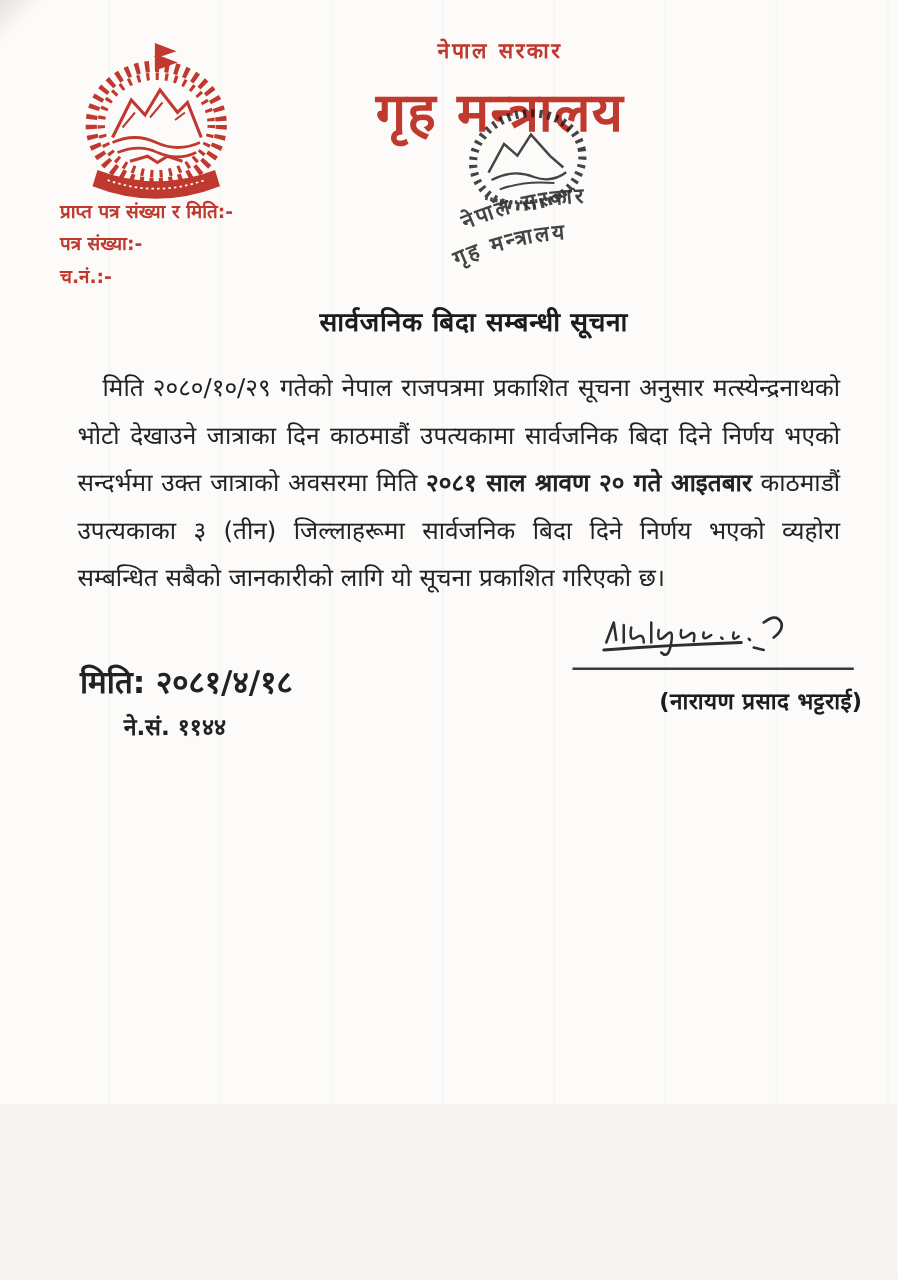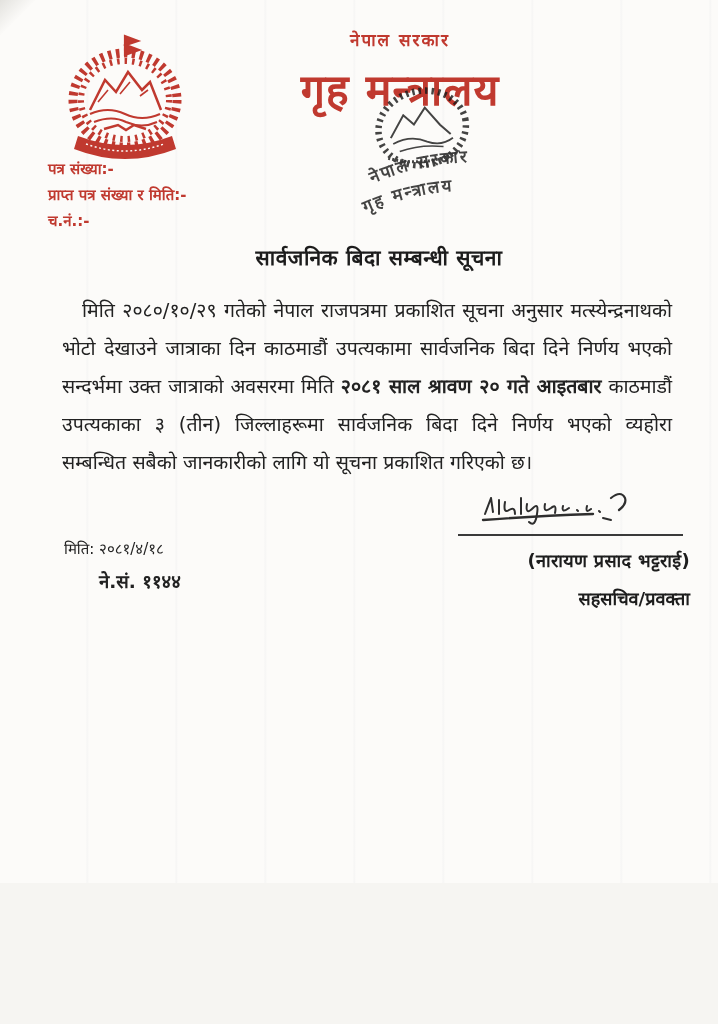--- a/index.html
+++ b/index.html
@@ -42,21 +42,21 @@
     font-size: 19.5px; line-height: 38px; color: #222;
     text-align: justify; text-indent: 20px;
   }
   .notice-body .seg-bold { font-weight: bold; }
   
   .sig-block { position: absolute; left: 450px; top: 488px; width: 240px; text-align: right; }
   .sig-scribble { display: block; margin: 0 auto; width: 190px; height: 46px; }
   .sig-rule { border: 0; border-top: 2px solid #3a3a3a; width: 225px; margin: 0 auto; }
   .sig-name { margin-top: 12px; font-size: 18px; font-weight: bold; color: #1d1d1d; letter-spacing: 0.3px; }
   .sig-title { margin-top: 14px; font-size: 18px; font-weight: bold; color: #1d1d1d; }
-  .date-block { position: absolute; left: 64px; top: 527px; font-size: 15px; font-weight: 400; color: #222; margin-top: 11px; }
+  .date-block { position: absolute; left: 64px; top: 527px; font-size: 25px; font-weight: 700; color: #222; }
   .ns-block   { position: absolute; left: 64px; top: 568px; font-size: 18.5px; font-weight: 600; color: #222; margin-left: 35px; }
 </style>
 </head>
 <body>
 
 <div class="page">
 
   <svg class="emblem-red" viewBox="0 0 130 130" aria-hidden="true">
     <g stroke="#c0392f" fill="none">
 
@@ -98,40 +98,39 @@
 
       <path d="M52,72 Q88,84 124,70" stroke-width="3" stroke-dasharray="2,2"></path>
     </g>
     <g font-size="17" font-weight="bold" fill="#1a1a1a" opacity="0.92" font-family="'DejaVu Sans','Liberation Sans',sans-serif" letter-spacing="2">
       <text><textPath href="#stamp-arc1" startOffset="8%">नेपाल सरकार</textPath></text>
       <text><textPath href="#stamp-arc2" startOffset="6%">गृह मन्त्रालय</textPath></text>
     </g>
   </svg>
 
   <div class="ref-block">
+    <div>प्राप्त पत्र संख्या र मिति:-</div>
     <div>पत्र संख्या:-</div>
-    <div>प्राप्त पत्र संख्या र मिति:-</div>
     <div>च.नं.:-</div>
   </div>
 
 
   <div class="notice-title">सार्वजनिक बिदा सम्बन्धी सूचना</div>
 
   <div class="notice-body"><span>मिति २०८०/१०/२९ गतेको नेपाल राजपत्रमा प्रकाशित सूचना अनुसार मत्स्येन्द्रनाथको भोटो देखाउने जात्राका दिन काठमाडौं उपत्यकामा सार्वजनिक बिदा दिने निर्णय भएको सन्दर्भमा उक्त जात्राको अवसरमा मिति </span><span class="seg-bold">२०८१ साल श्रावण २० गते आइतबार</span><span> काठमाडौं उपत्यकाका ३ (तीन) जिल्लाहरूमा सार्वजनिक बिदा दिने निर्णय भएको व्यहोरा सम्बन्धित सबैको जानकारीको लागि यो सूचना प्रकाशित गरिएको छ।</span></div>
 
   <div class="sig-block">
     <svg class="sig-scribble" viewBox="0 0 190 46" aria-hidden="true">
       <g stroke="#2e2e2e" fill="none" stroke-width="2" stroke-linecap="round">
         <path d="M10,26 L16,10 M16,10 L18,24 M24,12 L24,26 M30,14 Q28,26 34,22 Q40,18 40,26 M46,10 L46,26 M52,16 Q50,28 58,20 Q64,14 62,26 Q60,40 54,34 M70,16 Q68,26 76,20 Q82,15 80,25 M88,18 Q86,26 94,20 M102,22 L103,23 M112,18 Q110,26 116,21 M124,23 L125,24"></path>
         <path d="M136,10 Q146,2 150,10 Q152,16 144,22" stroke-width="2.2"></path>
         <path d="M8,32 Q60,28 118,26" stroke-width="2.4"></path>
         <path d="M128,30 L136,32" stroke-width="2"></path>
       </g>
     </svg>
     <hr class="sig-rule">
     <div class="sig-name">(नारायण प्रसाद भट्टराई)</div>
-    <div class="sig-title">सहसचिव/प्रवक्ता</div>
   </div>
 
   <div class="date-block">मिति: २०८१/४/१८</div>
   <div class="ns-block">ने.सं. ११४४</div>
 
 </div>
 
 </body></html>

